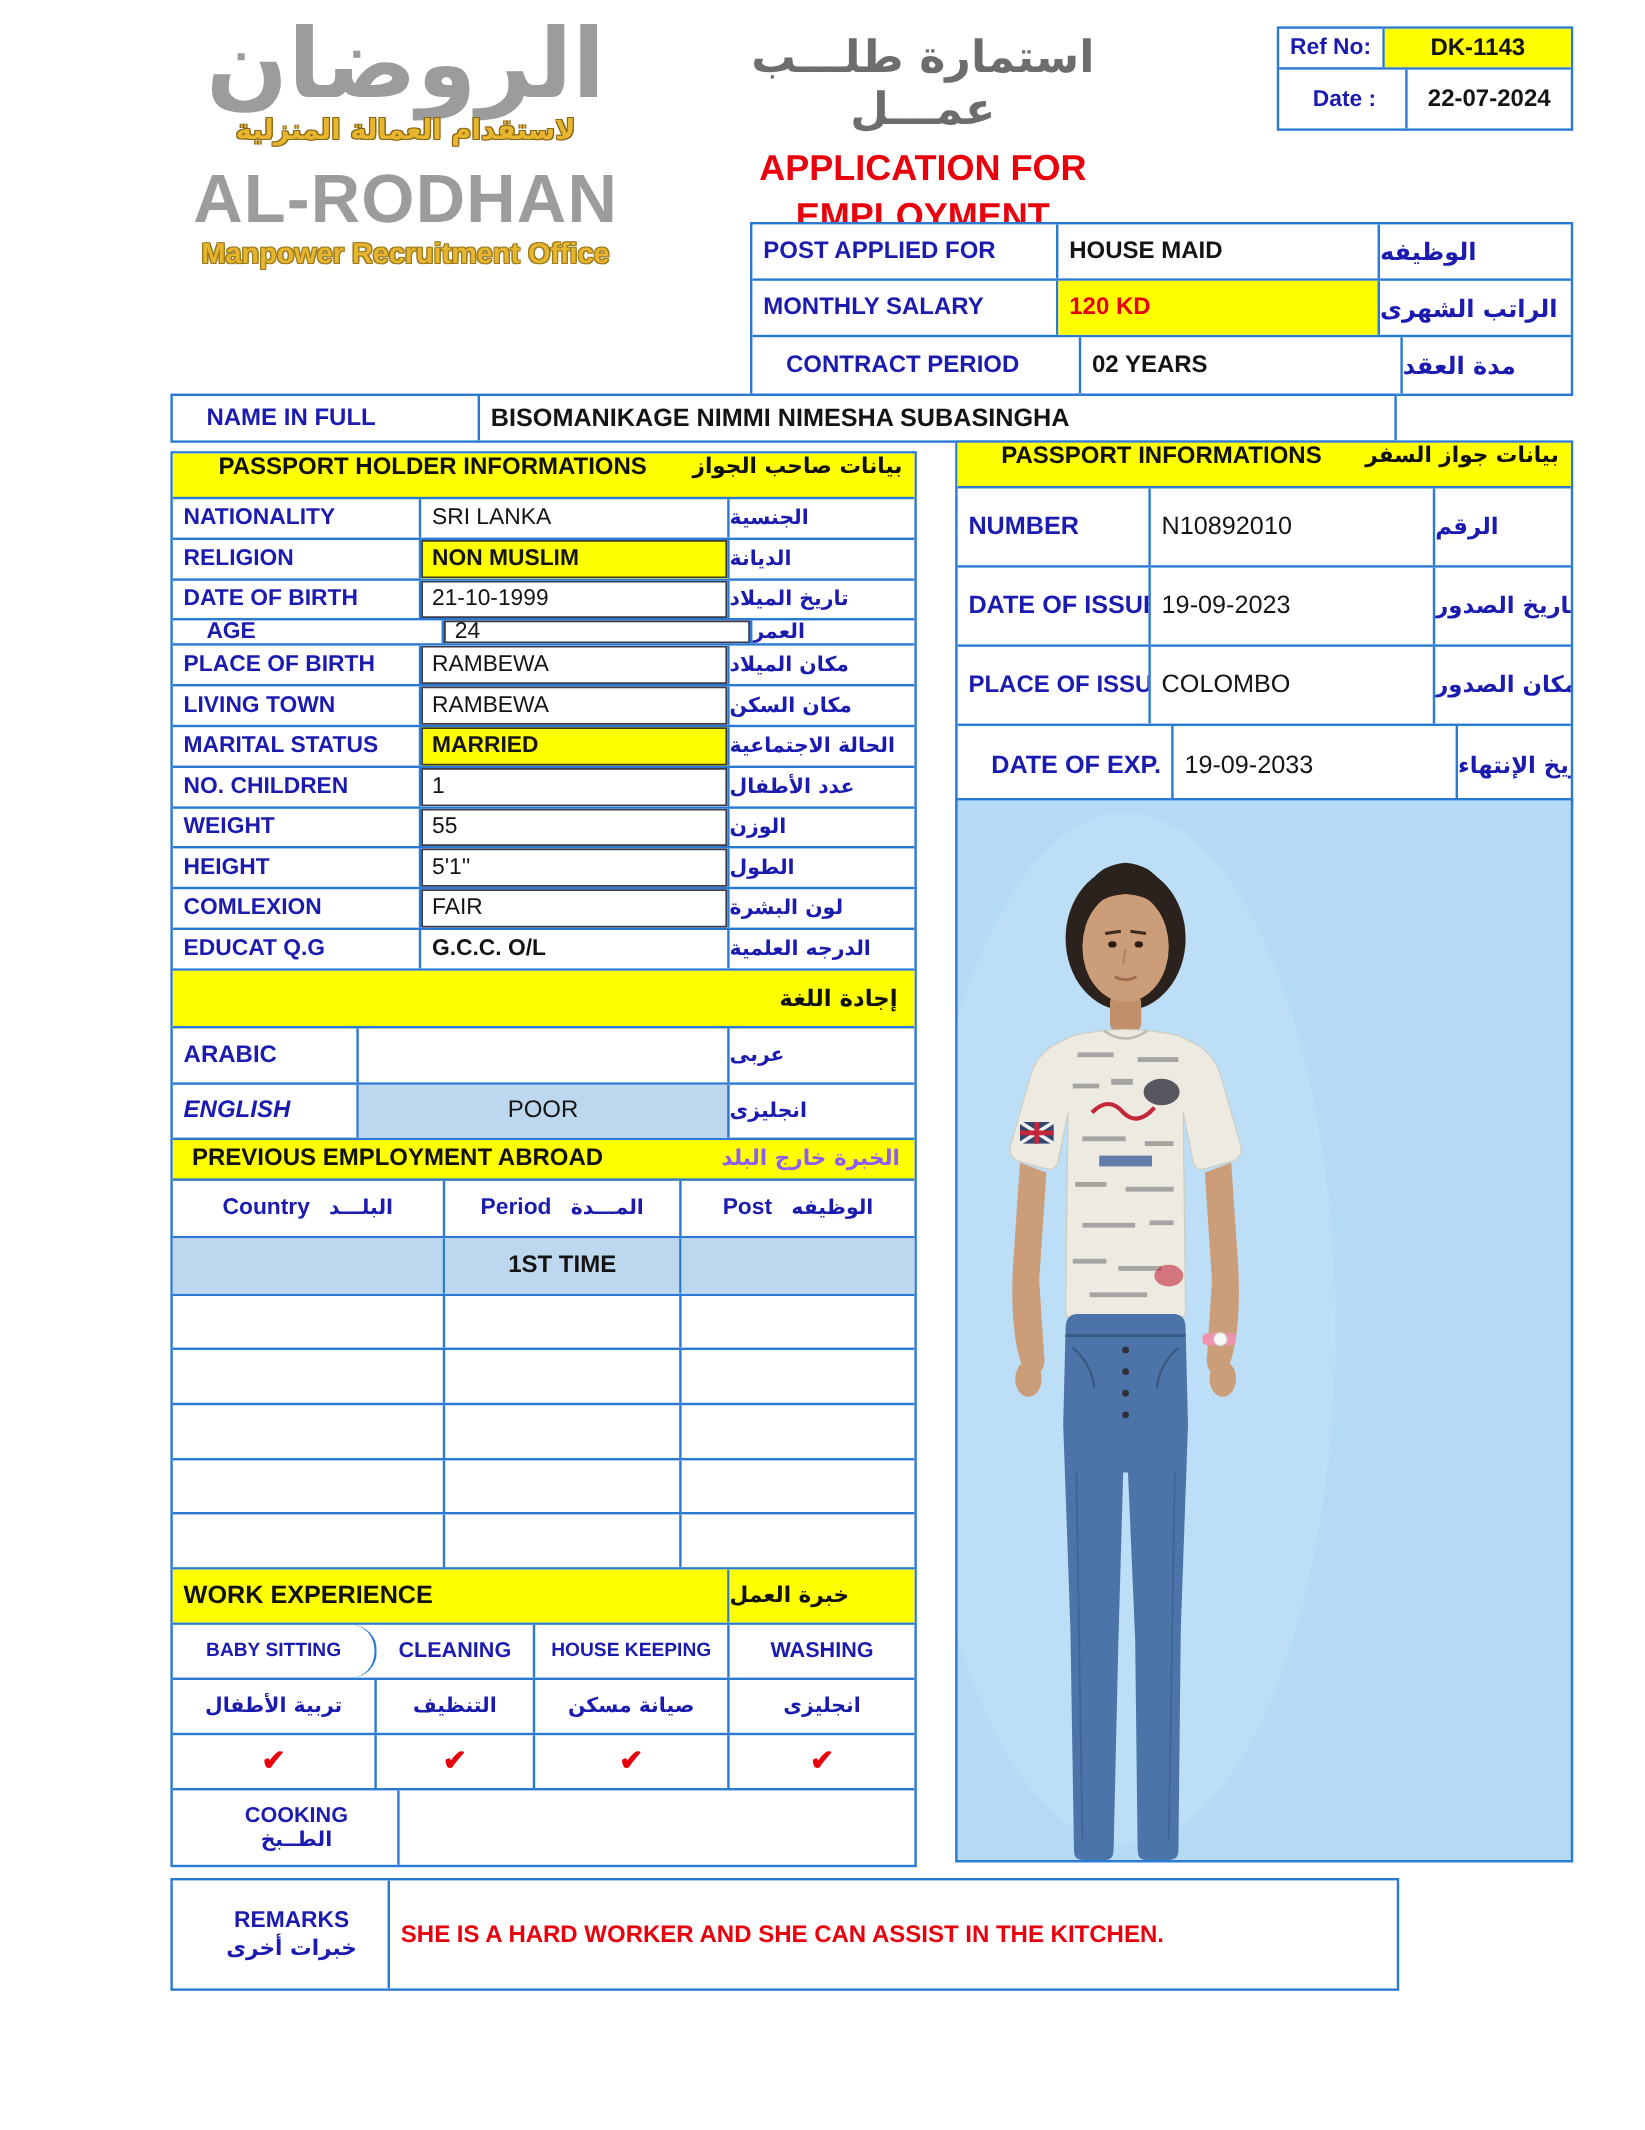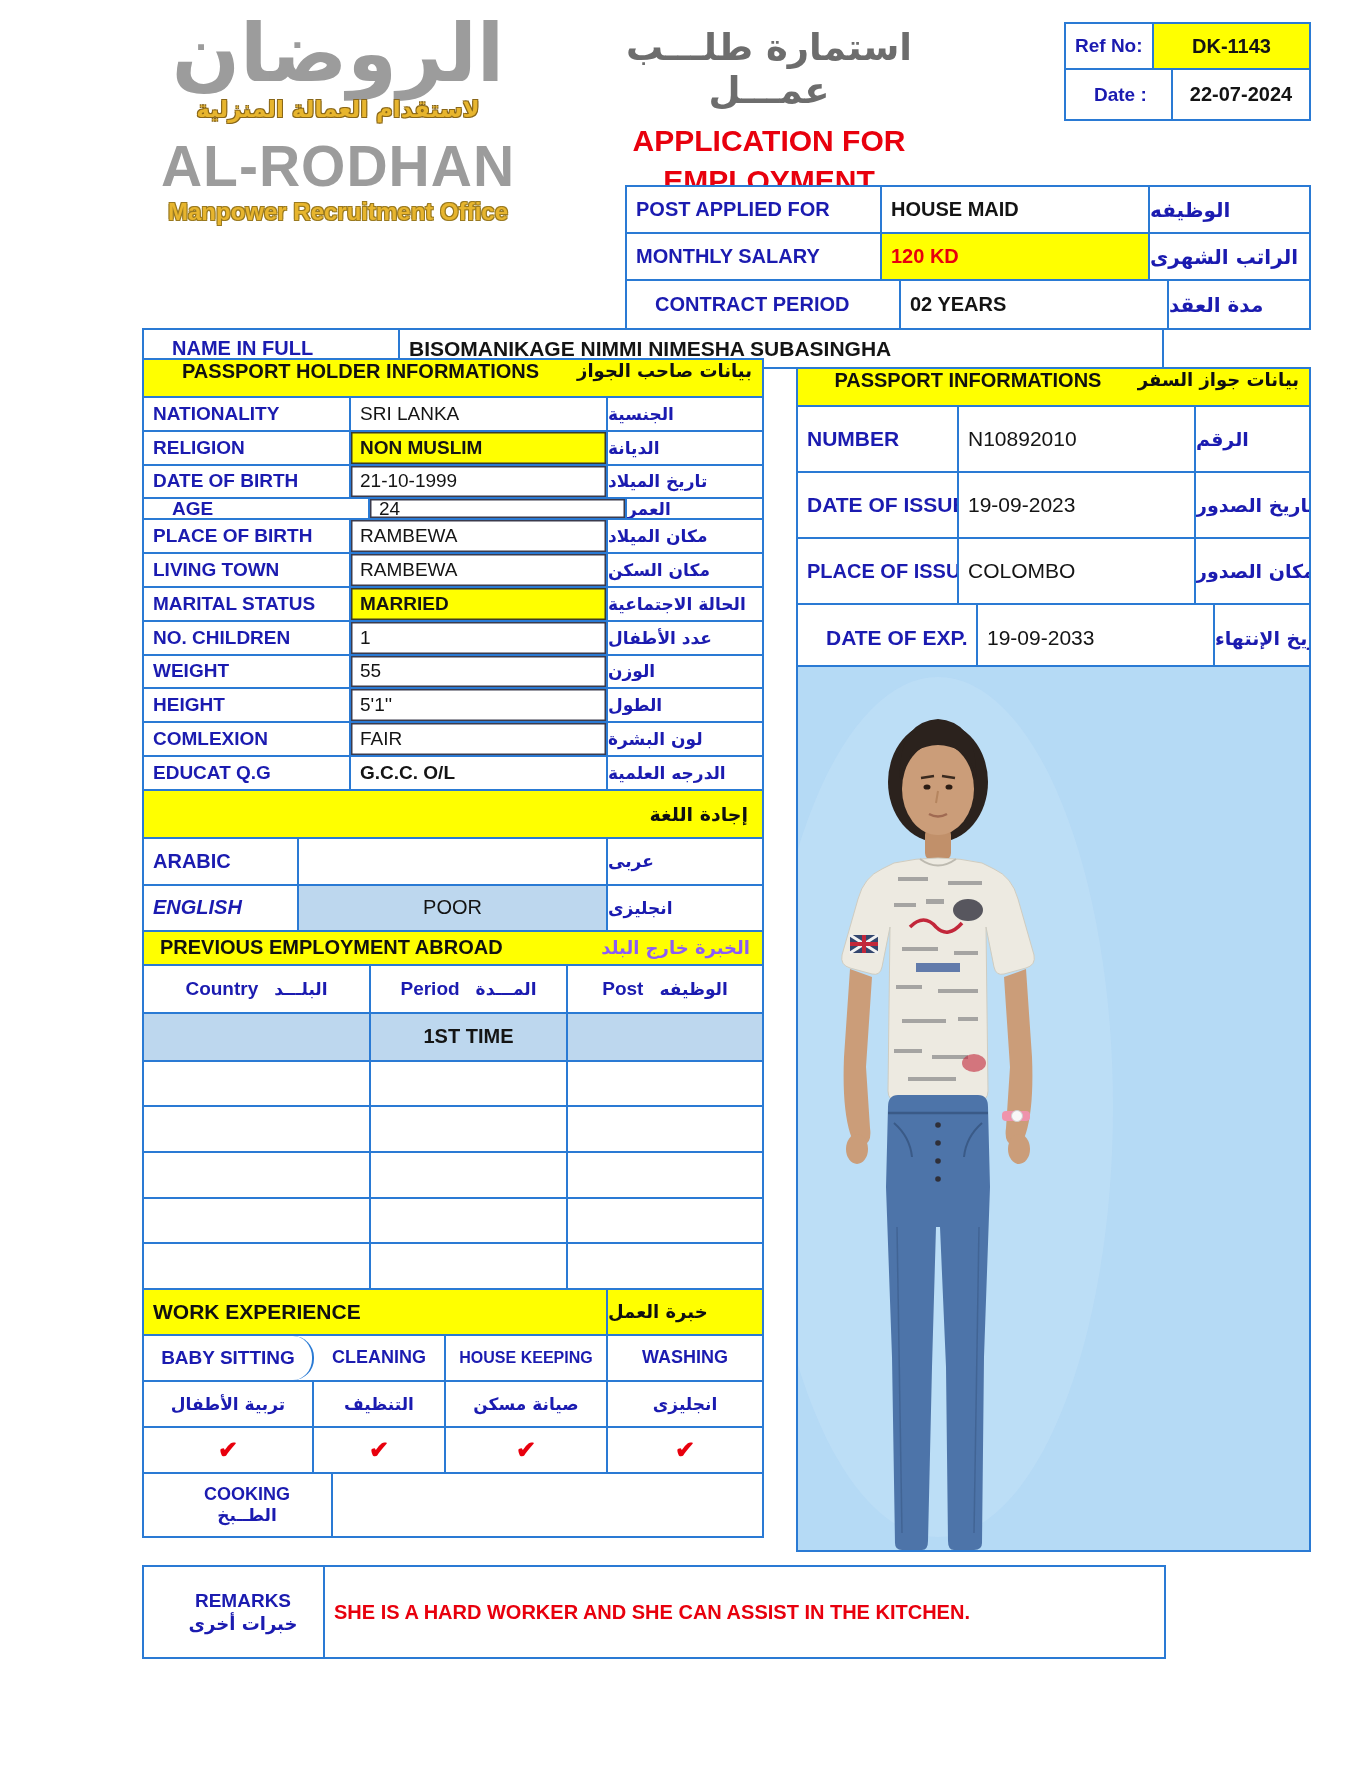--- a/index.html
+++ b/index.html
@@ -64,21 +64,21 @@
     <div class="logo-en-sub">Manpower Recruitment Office</div>
   </div>
 
   <div class="abs form-title" style="left:583px;top:26px;width:344px;">
     <div class="ft-ar">استمارة طلـــب عمـــل</div>
     <div class="ft-en">APPLICATION FOR</div>
     <div class="ft-en" style="margin-top:6px;">EMPLOYMENT</div>
   </div>
 
   <div class="abs box panel" style="left:1050px;top:22px;width:247px;">
-    <div class="row" style="height:46px;">
+    <div class="row" style="height:34px;">
       <div class="cell cFa lbl pl" style="font-size:19px;">Ref No:</div>
       <div class="cell grow yellow center val b" style="font-size:20px;">DK-1143</div>
     </div>
     <div class="row" style="height:49px;">
       <div class="cell cFa lbl pl" style="font-size:19px;">Date :</div>
       <div class="cell grow center val b" style="font-size:20px;">22-07-2024</div>
     </div>
   </div>
 
   <div class="abs box panel" style="left:611px;top:185px;width:686px;">
@@ -99,21 +99,21 @@
     </div>
   </div>
 
   <div class="abs box panel" style="left:128px;top:328px;width:1022px;">
     <div class="row" style="height:37px;">
       <div class="cell cNa lbl pl" style="font-size:20px;">NAME IN FULL</div>
       <div class="cell grow val b pl" style="font-size:21px;">BISOMANIKAGE NIMMI NIMESHA SUBASINGHA</div>
     </div>
   </div>
 
-  <div class="abs box panel" style="left:128px;top:358px;width:622px;">
+  <div class="abs box panel" style="left:128px;top:376px;width:622px;">
 
     <div class="row yhead yellow" style="height:38px;padding-right:10px;">
       <span class="yh-en">PASSPORT HOLDER INFORMATIONS</span>
       <span class="yh-ar ar">بيانات صاحب الجواز</span>
     </div>
 
     <div class="row" style="height:33.8px;">
       <div class="cell cA lbl pl">NATIONALITY</div>
       <div class="cell cB val pl">SRI LANKA</div>
       <div class="cell grow ar lbl right pr" style="font-size:17px;">الجنسية</div>
@@ -235,21 +235,21 @@
       <div class="cell cPa"></div>
         <div class="cell cPb"></div>
         <div class="cell grow"></div>
     </div>
 
     <div class="row" style="height:46px;">
       <div class="cell yellow pl b" style="width:464px;color:#101010;font-size:21px;">WORK EXPERIENCE</div>
       <div class="cell grow yellow ar b right pr" style="color:#101010;font-size:18px;">خبرة العمل</div>
     </div>
     <div class="row" style="height:46px;">
-      <div class="cell cWa center lbl" style="font-size:19px;border-radius:21px;">BABY SITTING</div>
+      <div class="cell cWa center lbl" style="font-size:16px;border-radius:21px;">BABY SITTING</div>
       <div class="cell cWb center lbl" style="font-size:18px;">CLEANING</div>
       <div class="cell cWc center lbl" style="font-size:16px;">HOUSE KEEPING</div>
       <div class="cell grow center lbl" style="font-size:18px;">WASHING</div>
     </div>
     <div class="row" style="height:46px;">
       <div class="cell cWa center lbl ar" style="font-size:17px;">تربية الأطفال</div>
       <div class="cell cWb center lbl ar" style="font-size:17px;">التنظيف</div>
       <div class="cell cWc center lbl ar" style="font-size:17px;">صيانة مسكن</div>
       <div class="cell grow center lbl ar" style="font-size:17px;">انجليزى</div>
     </div>

